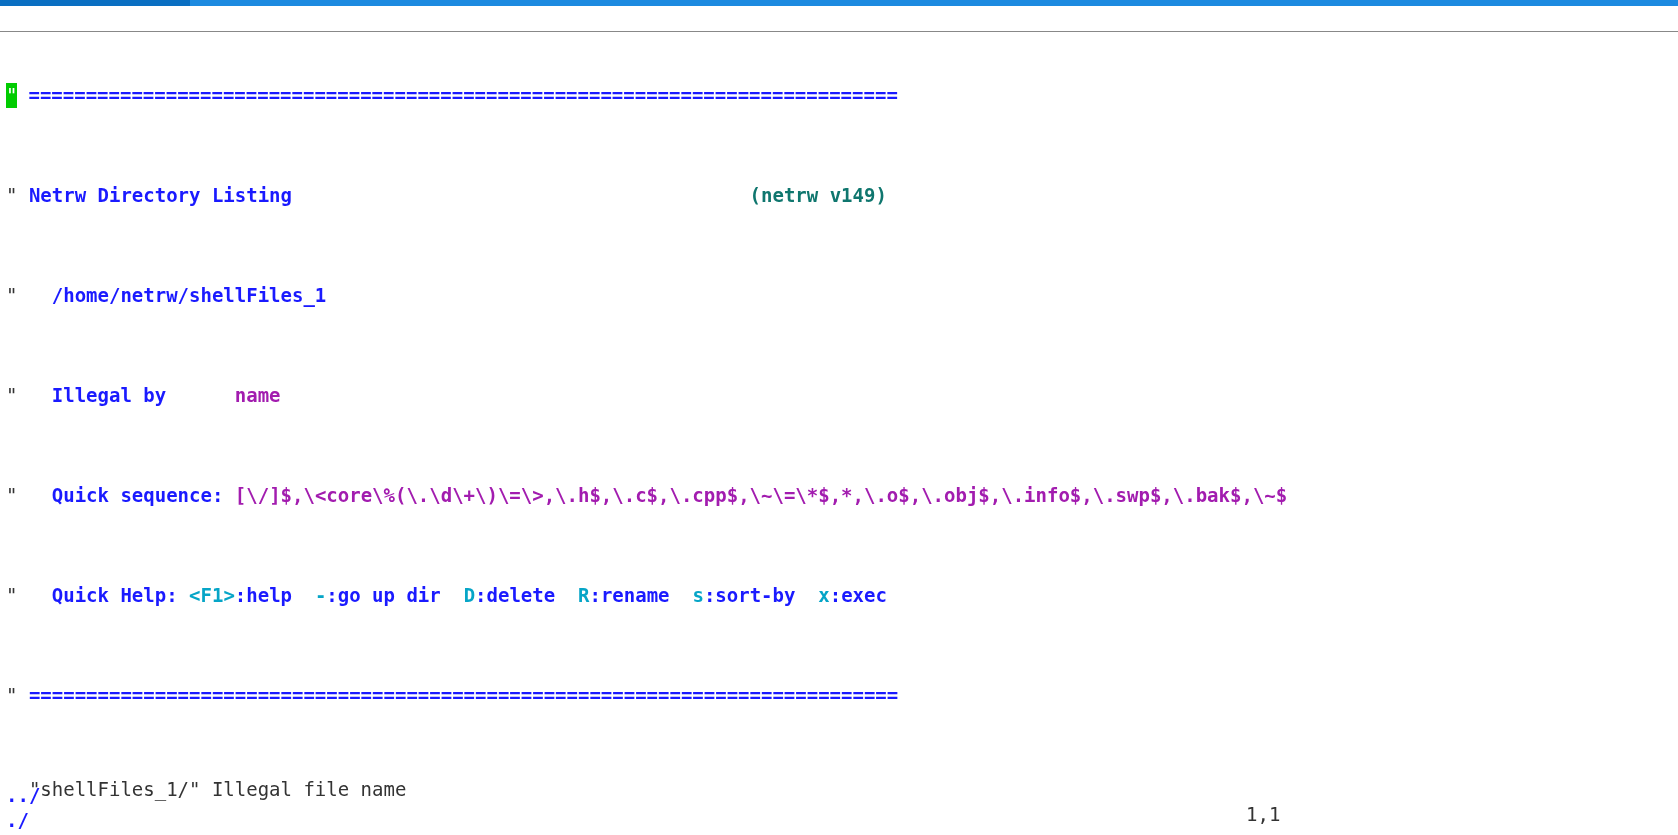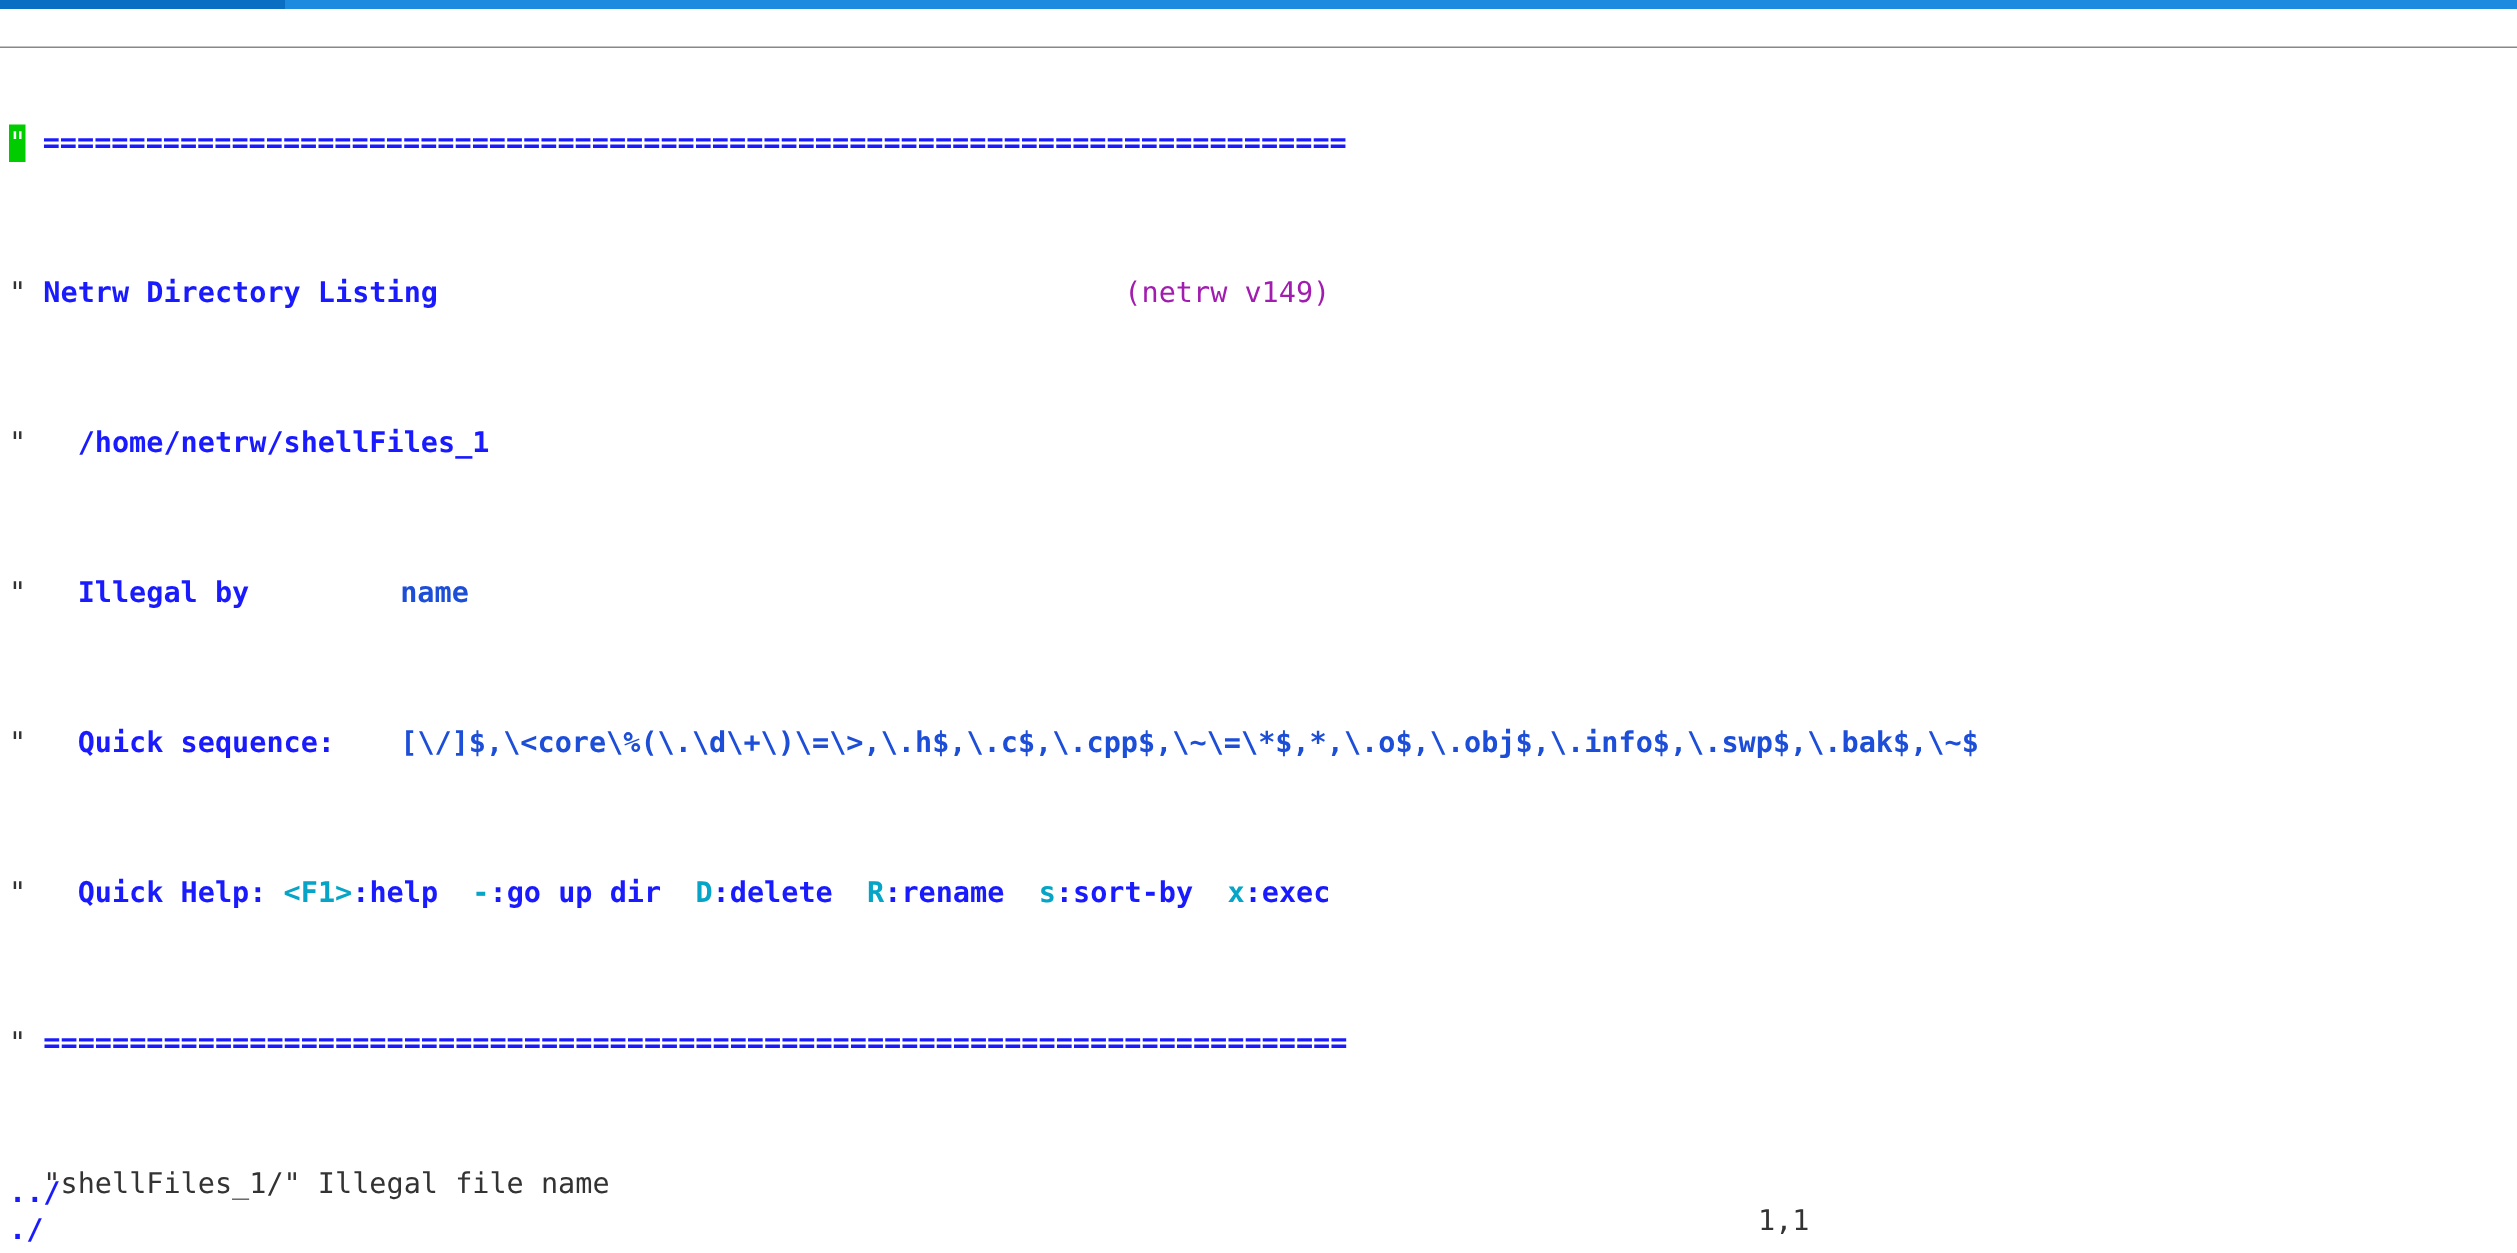--- a/index.html
+++ b/index.html
@@ -27,42 +27,42 @@
     width: 190px;
     background: #0a6fc2;
   }
   .editor {
     padding: 2px 6px 0 6px;
     white-space: pre;
   }
   .comment-quote { color: #333333; }
   .rule-blue  { color: #1a1aff; font-weight: bold; }
   .title-blue { color: #1a1aff; font-weight: bold; text-align: center; }
-  .cyan       { color: #a21caf; font-weight: normal; }
-  .olive      { color: #1d4ed8; font-weight: bold; margin-left: 32px; }
+  .cyan       { color: #0f766e; font-weight: bold; }
+  .olive      { color: #a21caf; font-weight: bold; }
   .help-key   { color: #06a5c7; font-weight: bold; margin-top: 20px; }
   .cursor-cell {
     background: #00cc00;
     color: #ffffff;
     display: inline-block;
     width: 11px;
   }
   .dir-link   { color: #1a1aff; font-weight: bold; }
   .file-item  { color: #333333; }
   .statusline {
     position: absolute;
     bottom: 8px;
     left: 6px;
     right: 6px;
     color: #333333;
     white-space: pre;
   }
   .ruler {
     position: absolute;
-    left: 1166px;
+    left: 1240px;
   }
   .thin-line {
     position: absolute;
     left: 0; right: 0;
     top: 31px;
     height: 1px;
     background: #888888;
   }
   .row { display: block; }
 </style>

